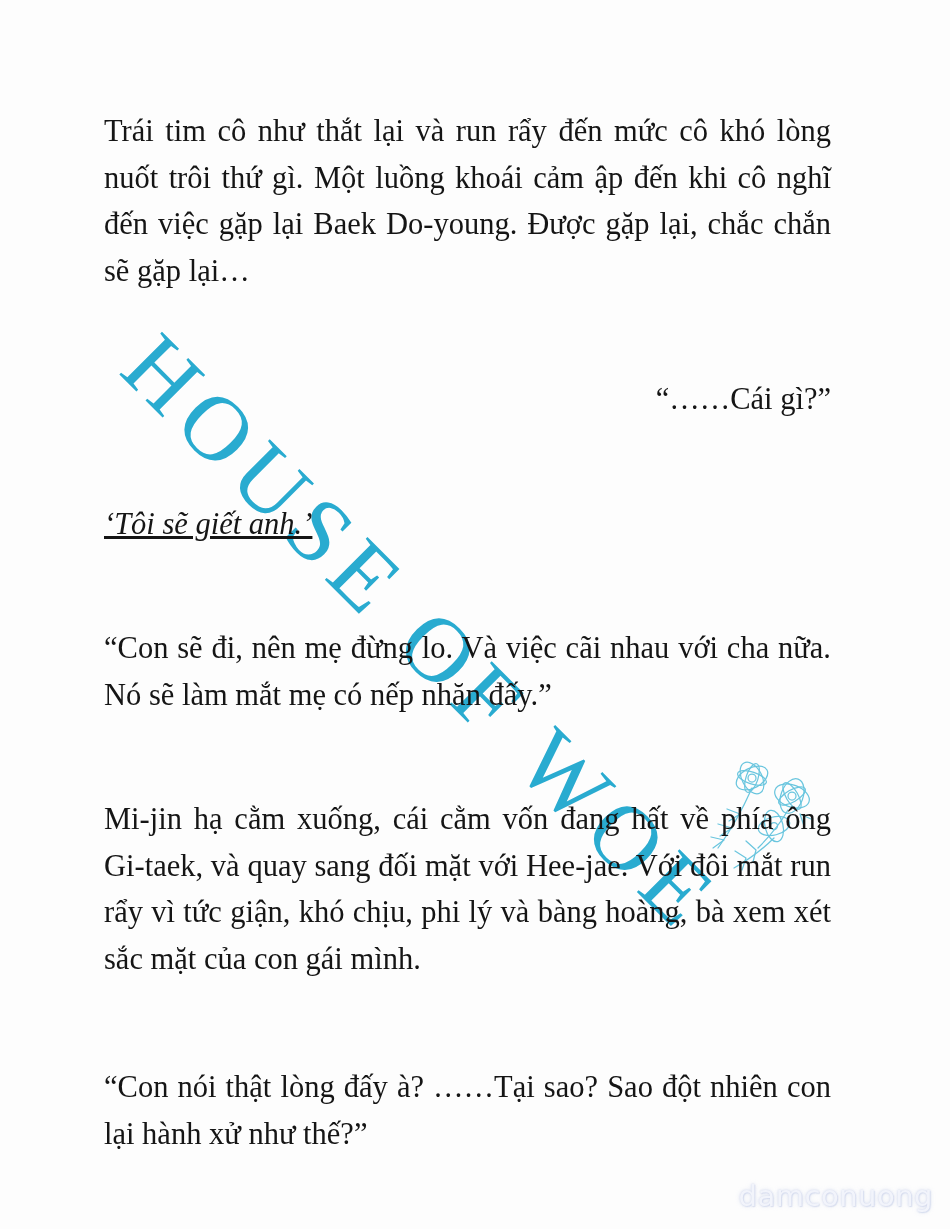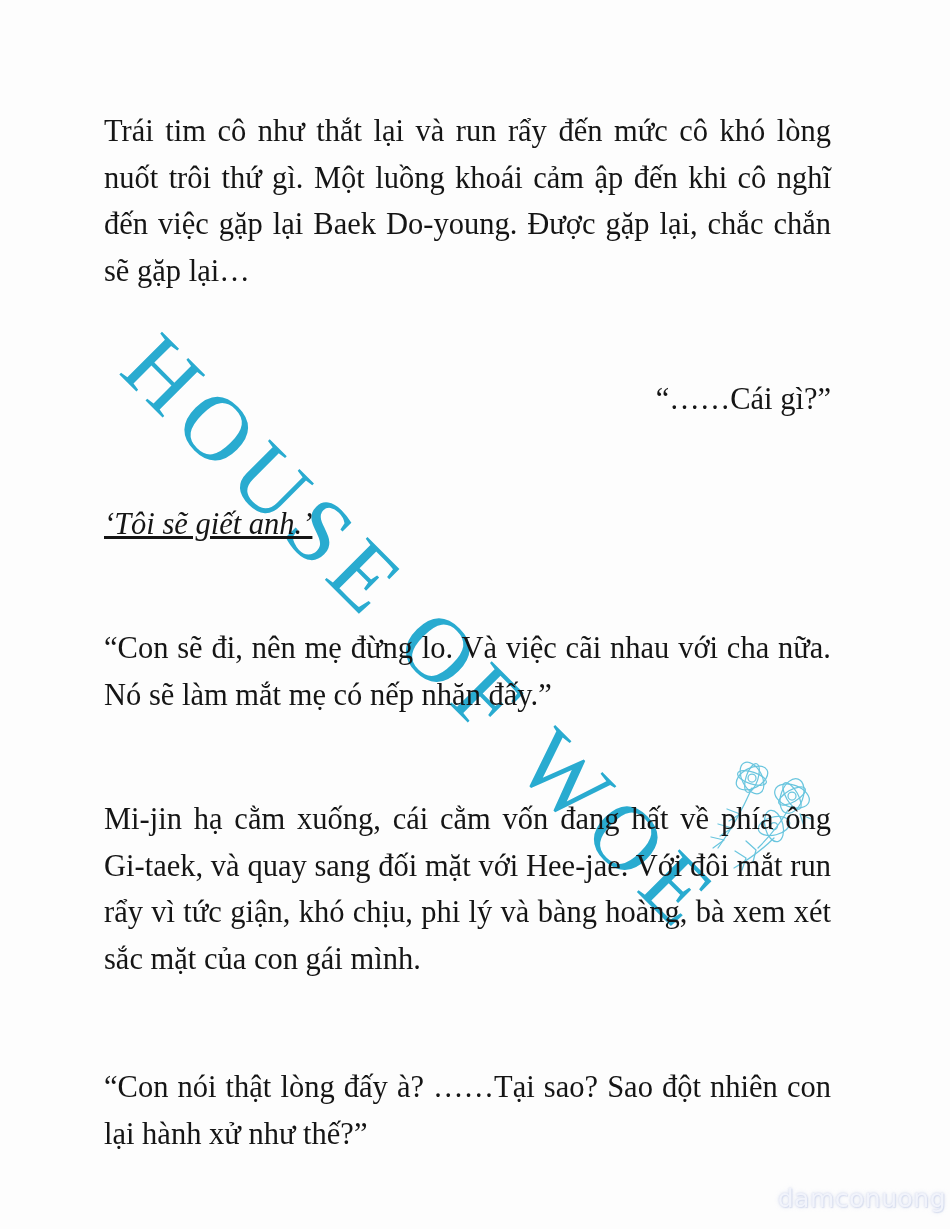--- a/index.html
+++ b/index.html
@@ -87,25 +87,25 @@
   p.para.noj {
     text-align: right;
   }
 
   .gap-lg { height: 82px; }
   .gap-md { height: 78px; }
 
   
   .badge {
     position: absolute;
-    right: 4px;
+    right: 17px;
     bottom: 16px;
     z-index: 3;
     font-family: "DejaVu Sans", "Liberation Sans", sans-serif;
-    font-size: 25px;
+    font-size: 29px;
     letter-spacing: 0.5px;
     color: #f2f4fb;
     text-shadow:
        0 0 2px rgba(205,212,235,0.95),
        0 0 5px rgba(214,221,240,0.75),
        1px 1px 1px rgba(196,205,232,0.55);
     font-weight: 400;
     margin-left: 8px;
   }
 </style>

